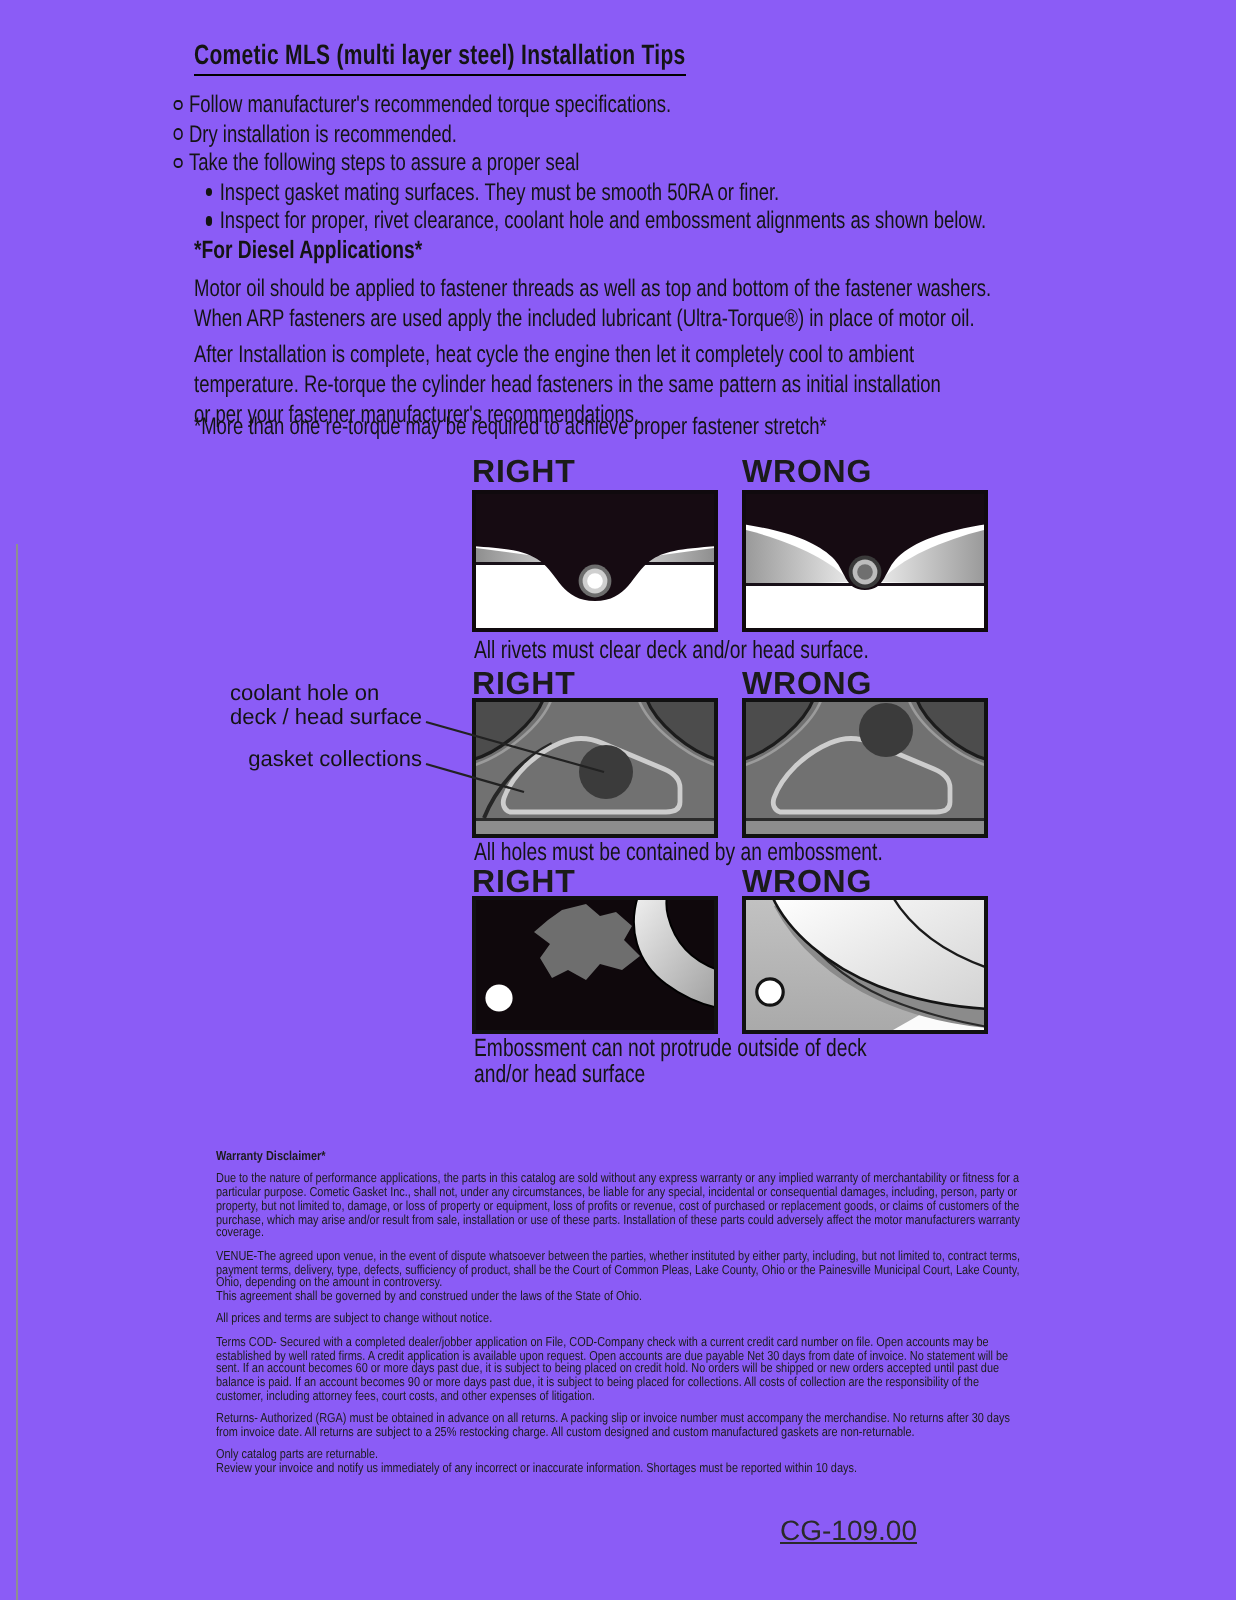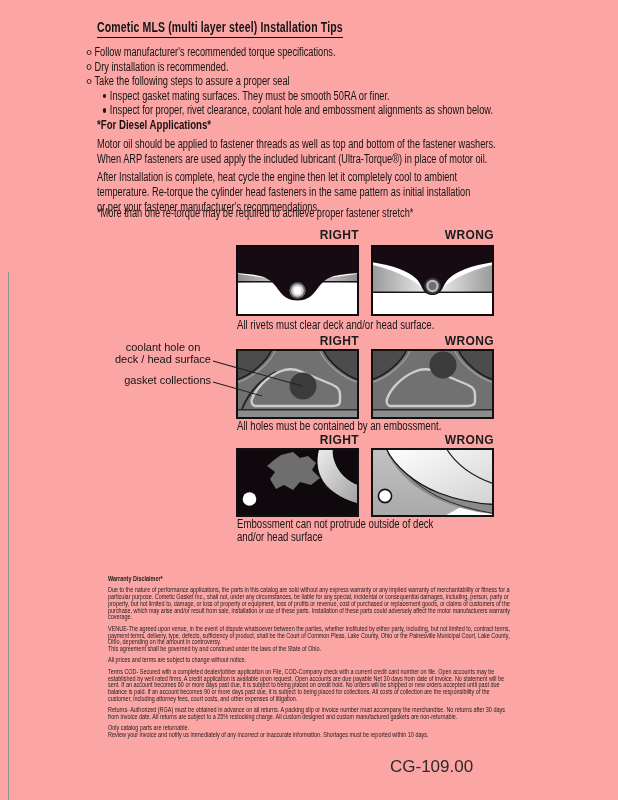--- a/index.html
+++ b/index.html
@@ -1,17 +1,17 @@
 <!DOCTYPE html>
 <html><head>
 <meta charset="utf-8">
 <style>
   html,body { margin:0; padding:0; background:#ffffff; }
   .page {
-    position:relative; width:618px; height:800px; background:#fca5a5;
+    position:relative; width:618px; height:800px; background:#8b5cf6;
     font-family:"Liberation Sans","DejaVu Sans",sans-serif; color:#141414;
     overflow:hidden;
   }
   .narrow  { transform:scaleX(0.77); transform-origin:0 0; }
   .pre     { white-space:pre-line; }
 
   .scan-edge { position:absolute; left:8px; top:272px; width:1px; height:528px; background:#8f8f8f; }
 
   .title {
     position:absolute; left:97px; top:19px; display:inline-block;
@@ -30,36 +30,36 @@
   .subtip::before {
     content:""; position:absolute; left:1px; top:5px; width:4.4px; height:4.4px;
     background:#141414; border-radius:50%;
   }
 
   .diesel-heading { position:absolute; left:97px; top:118px; font-size:12.5px; font-weight:bold; white-space:nowrap; }
   .para { position:absolute; left:97px; width:640px; font-size:12px; line-height:14.8px; }
   .para1 { top:137px; } .para2 { top:170px; } .para3 { top:206px; white-space:nowrap; }
 
   .col-label {
-    position:absolute; width:123px; text-align:right;
-    font-size:12px; font-weight:bold; letter-spacing:0.4px; color:#1b1b1b;
+    position:absolute; width:123px; text-align:left;
+    font-size:16px; font-weight:bold; letter-spacing:0.4px; color:#1b1b1b;
   }
   .panel { position:absolute; width:123px; display:block; }
   .caption { position:absolute; left:237px; width:400px; font-size:12.5px; line-height:13px; }
 
-  .ann { position:absolute; right:407px; text-align:center; font-size:11px; line-height:11.5px; white-space:pre-line; }
+  .ann { position:absolute; right:407px; text-align:left; font-size:11px; line-height:11.5px; white-space:pre-line; }
   .ann-coolant { top:342px; } .ann-emboss { top:375px; }
   .leaders { position:absolute; left:205px; top:345px; width:110px; height:60px; overflow:visible; z-index:5; pointer-events:none; }
 
   .disclaimer { position:absolute; left:108px; top:576px; width:481px; font-size:6.5px; line-height:6.8px;
                 transform:scaleX(0.84); transform-origin:0 0; color:#1c1c1c; }
   .disclaimer h3 { margin:0 0 4.5px 0; font-size:6.5px; font-weight:bold; }
   .disclaimer p  { margin:0 0 4.5px 0; white-space:pre-line; }
 
-  .doc-code { position:absolute; left:390px; top:757px; font-size:17px; color:#2a2a2a; }
+  .doc-code { position:absolute; left:390px; top:757px; font-size:14px; color:#2a2a2a;text-decoration:underline; }
 </style>
 </head>
 <body>
 
 <div class="page">
 
   <div class="scan-edge"></div>
 
   <div class="title">Cometic MLS (multi layer steel) Installation Tips</div>
 

